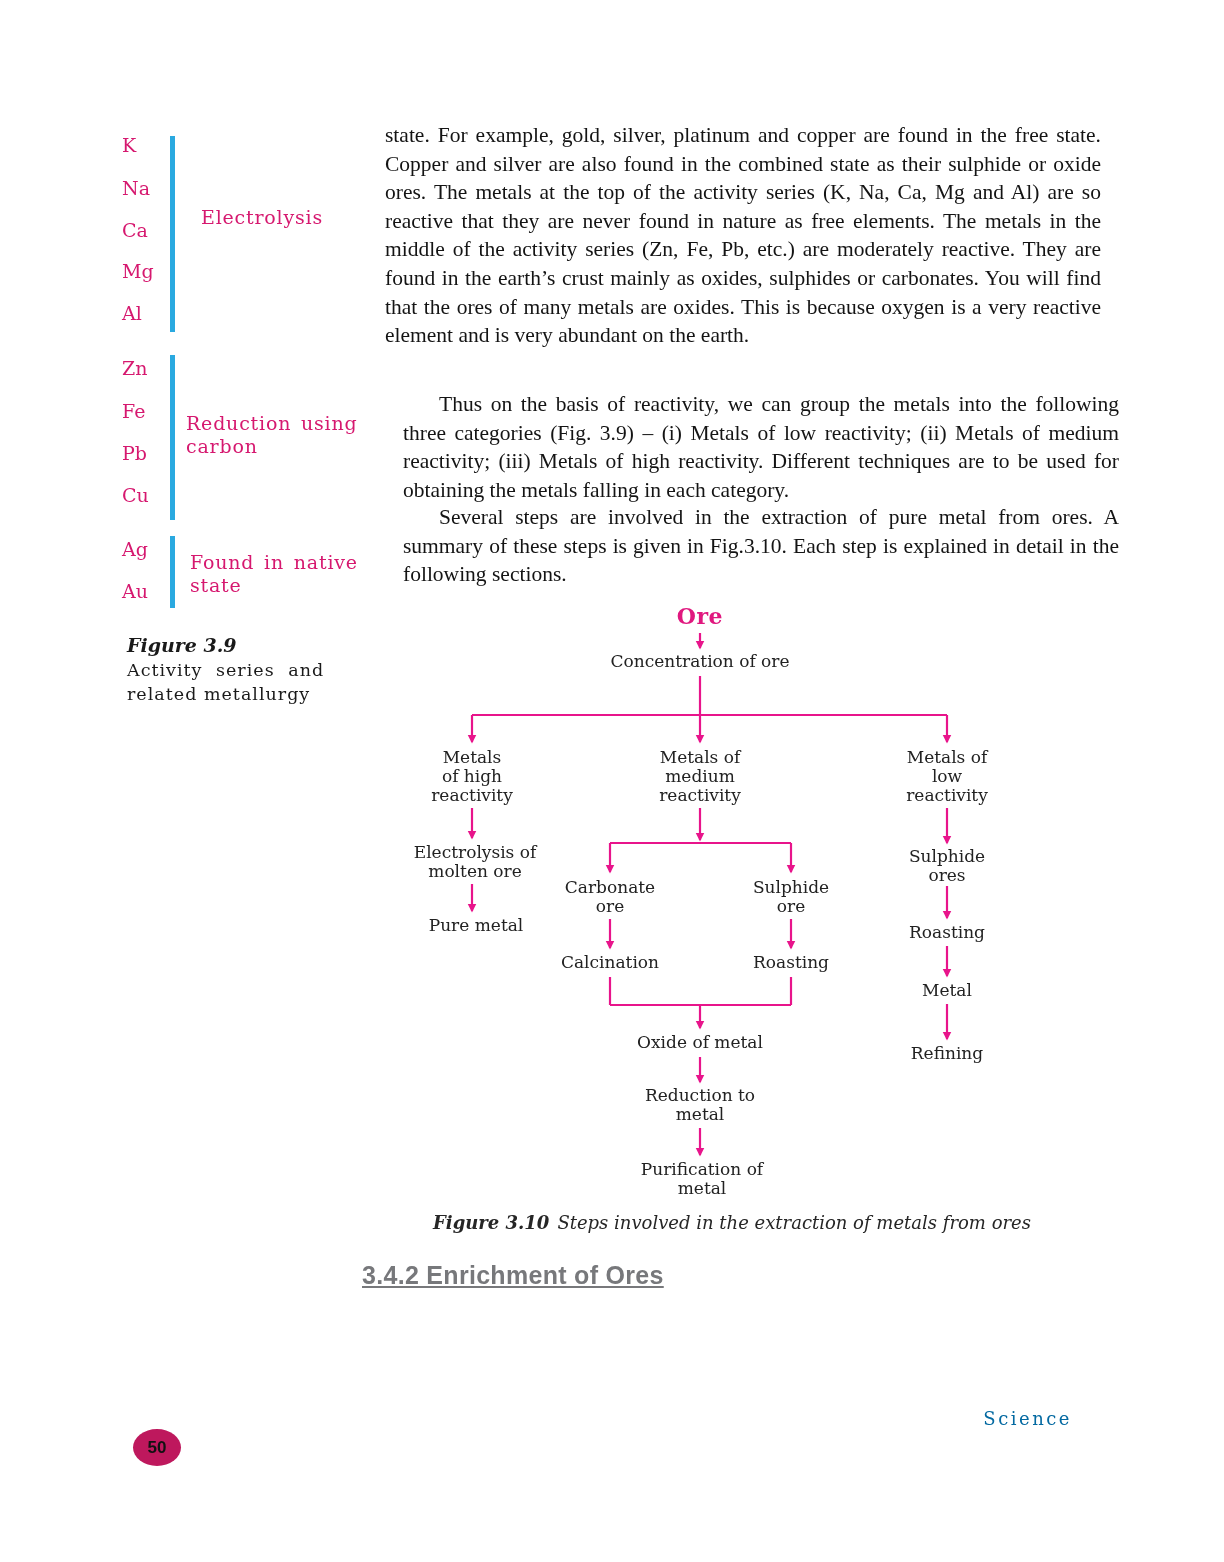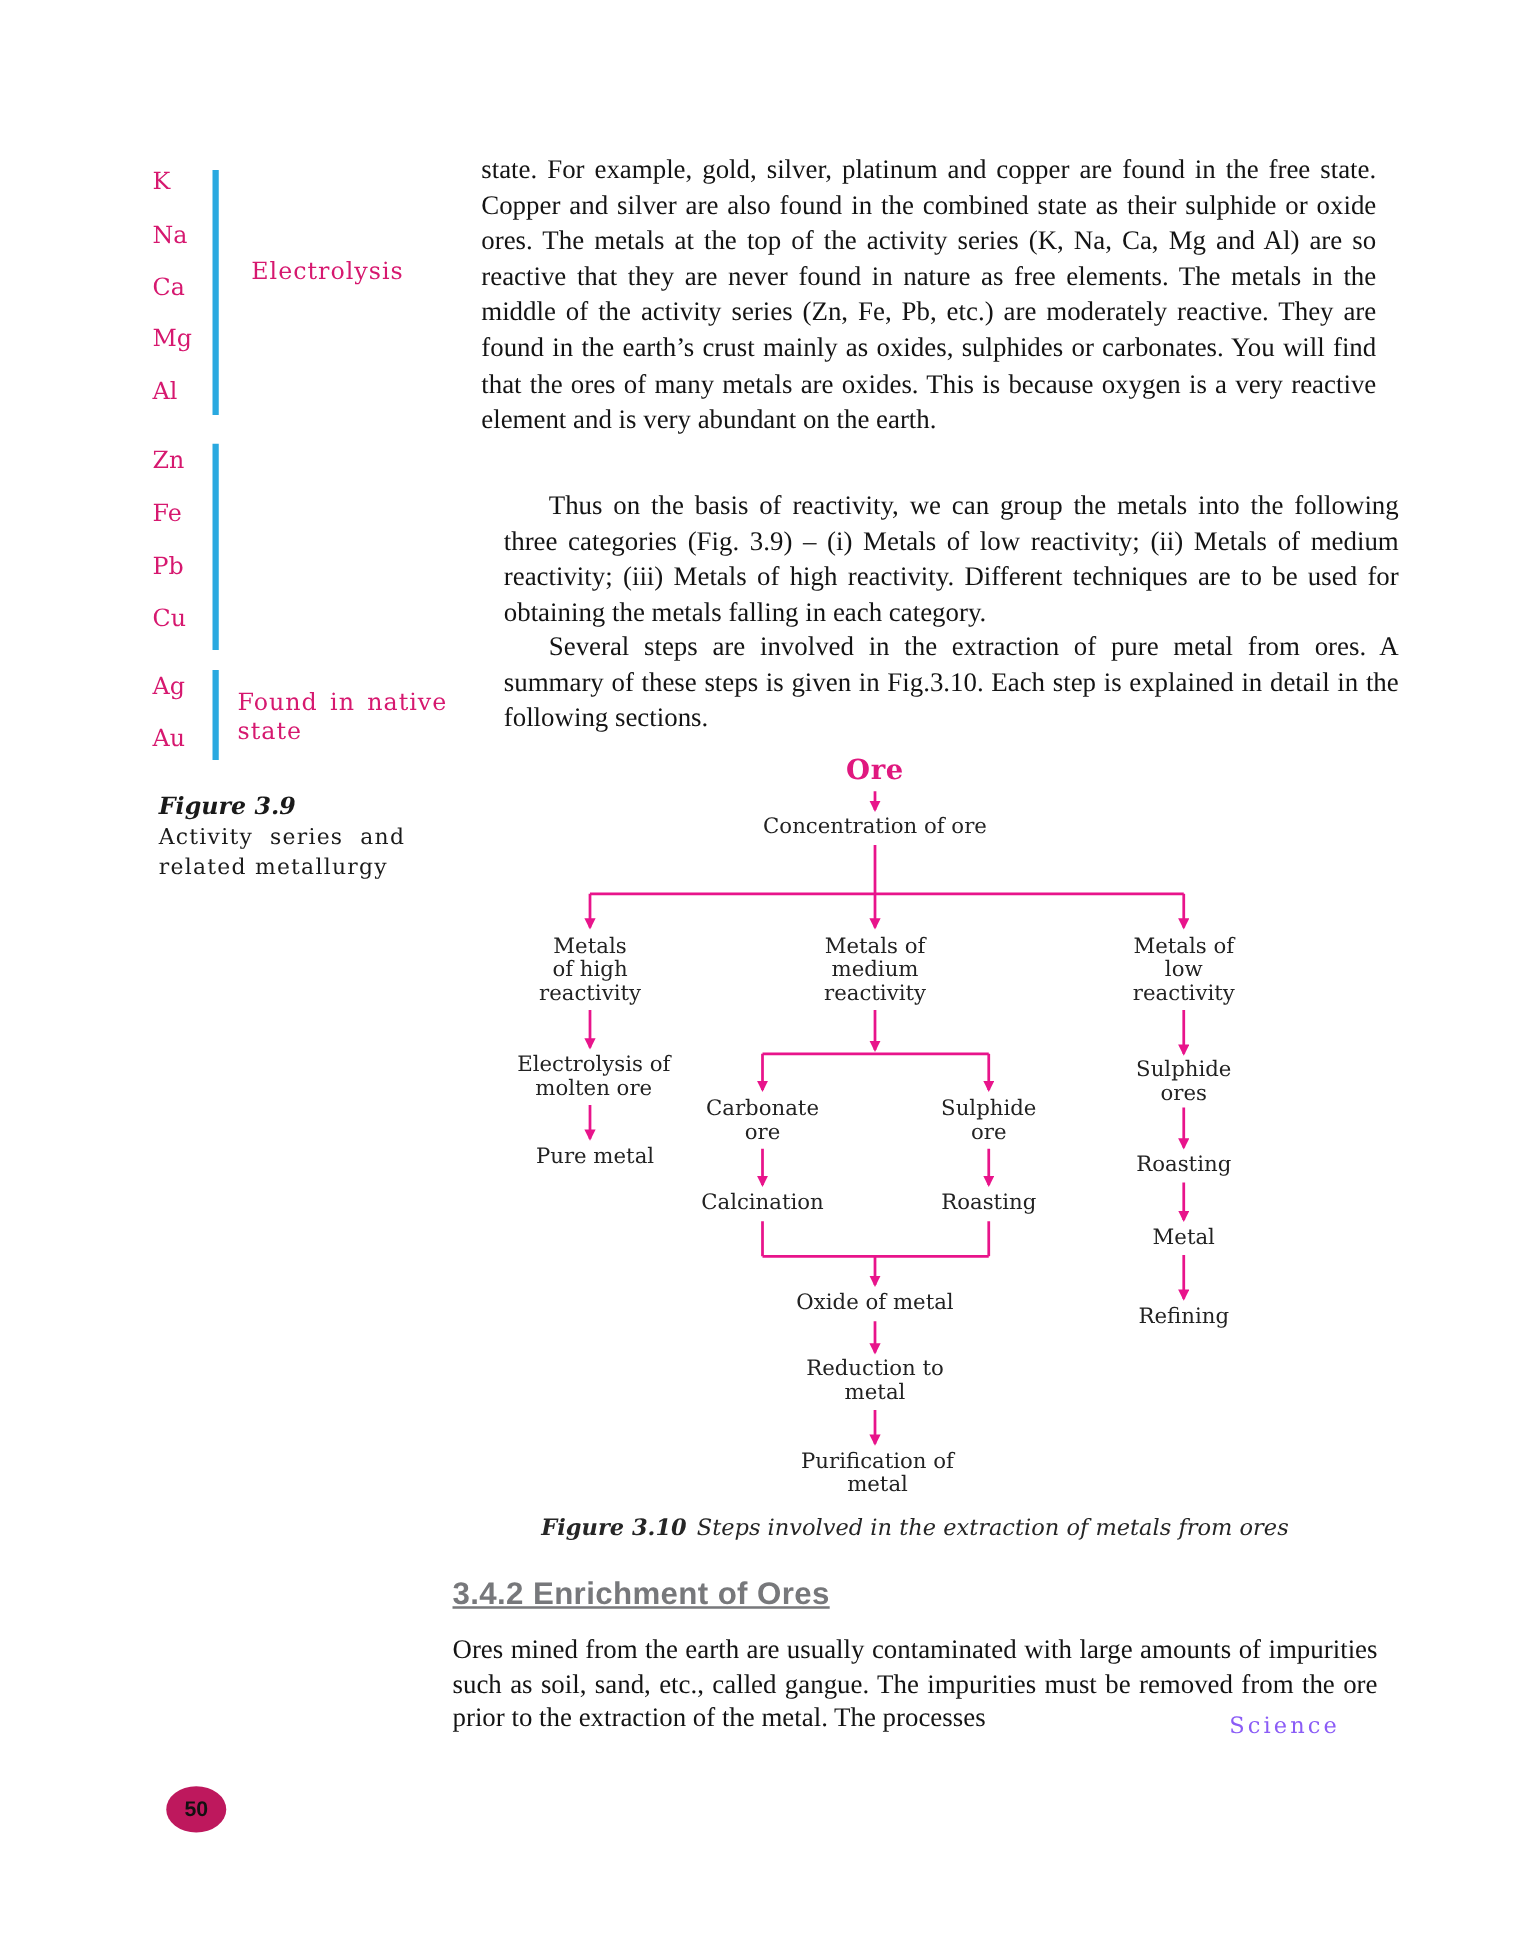--- a/index.html
+++ b/index.html
@@ -37,22 +37,22 @@
   .fig10-title{font-weight:bold;margin-right:8px;}
 
   
   .sec-heading{position:absolute;left:362px;top:1261px;font-family:"Liberation Sans",sans-serif;
                font-weight:bold;font-size:25px;color:#77787b;letter-spacing:0.3px;text-decoration:underline;}
 
   
   .page-badge{position:absolute;left:133px;top:1429px;width:48px;height:37px;border-radius:50%;
               background:#be185d;display:flex;align-items:center;justify-content:center;
               font-family:"Liberation Sans",sans-serif;font-weight:bold;font-size:17px;color:#111111;}
-  .science{position:absolute;right:152px;top:1370px;font-family:"DejaVu Serif",serif;
-           font-size:18px;letter-spacing:2.5px;color:#8b5cf6;}
+  .science{position:absolute;right:152px;top:1408px;font-family:"DejaVu Serif",serif;
+           font-size:18px;letter-spacing:2.5px;color:#0369a1;}
   .edition{position:absolute;left:0;top:1489px;width:1224px;text-align:center;
            font-family:"Liberation Sans",sans-serif;font-size:16.5px;color:#1c1c1c;}
 </style>
 </head>
 <body>
 
 <div class="page">
 
   <svg class="flow-svg" width="1224" height="1562">
     <defs>
@@ -93,20 +93,22 @@
   <div class="metal" style="top:260px">Mg</div>
   <div class="metal" style="top:302px">Al</div>
   <div class="vbar" style="top:136px;height:196px"></div>
   <div class="method" style="left:201px;top:206px">Electrolysis</div>
 
   <div class="metal" style="top:357px">Zn</div>
   <div class="metal" style="top:400px">Fe</div>
   <div class="metal" style="top:442px">Pb</div>
   <div class="metal" style="top:484px">Cu</div>
   <div class="vbar" style="top:355px;height:165px"></div>
+  <div class="method" style="left:186px;top:412px">Reduction using
+carbon</div>
 
   <div class="metal" style="top:538px">Ag</div>
   <div class="metal" style="top:580px">Au</div>
   <div class="vbar" style="top:536px;height:72px"></div>
   <div class="method" style="left:190px;top:551px">Found in native
 state</div>
 
   <div class="fig39">
     <div class="fig39-title">Figure 3.9</div>
     <div class="fig39-line sp">Activity series and</div>
@@ -147,20 +149,19 @@
   <div class="fnode" style="left:947px;top:923px">Roasting</div>
   <div class="fnode" style="left:947px;top:981px">Metal</div>
   <div class="fnode" style="left:947px;top:1044px">Refining</div>
 
   <div class="fig10">
     <span class="fig10-title">Figure 3.10</span><span>Steps involved in the extraction of metals from ores</span>
   </div>
 
   <div class="sec-heading">3.4.2 Enrichment of Ores</div>
 
-  <div class="para" style="left:362px;top:1306px;width:740px;line-height:27.5px">Ores mined from the earth are usually contaminated with large amounts of impurities such as soil, sand, etc., called gangue. The impurities must be removed from the ore prior to the extraction of the metal. The processes</div>
 
   <div class="page-badge">
     <span>50</span>
   </div>
   <div class="science">Science</div>
 
 </div>
 
 </body></html>

